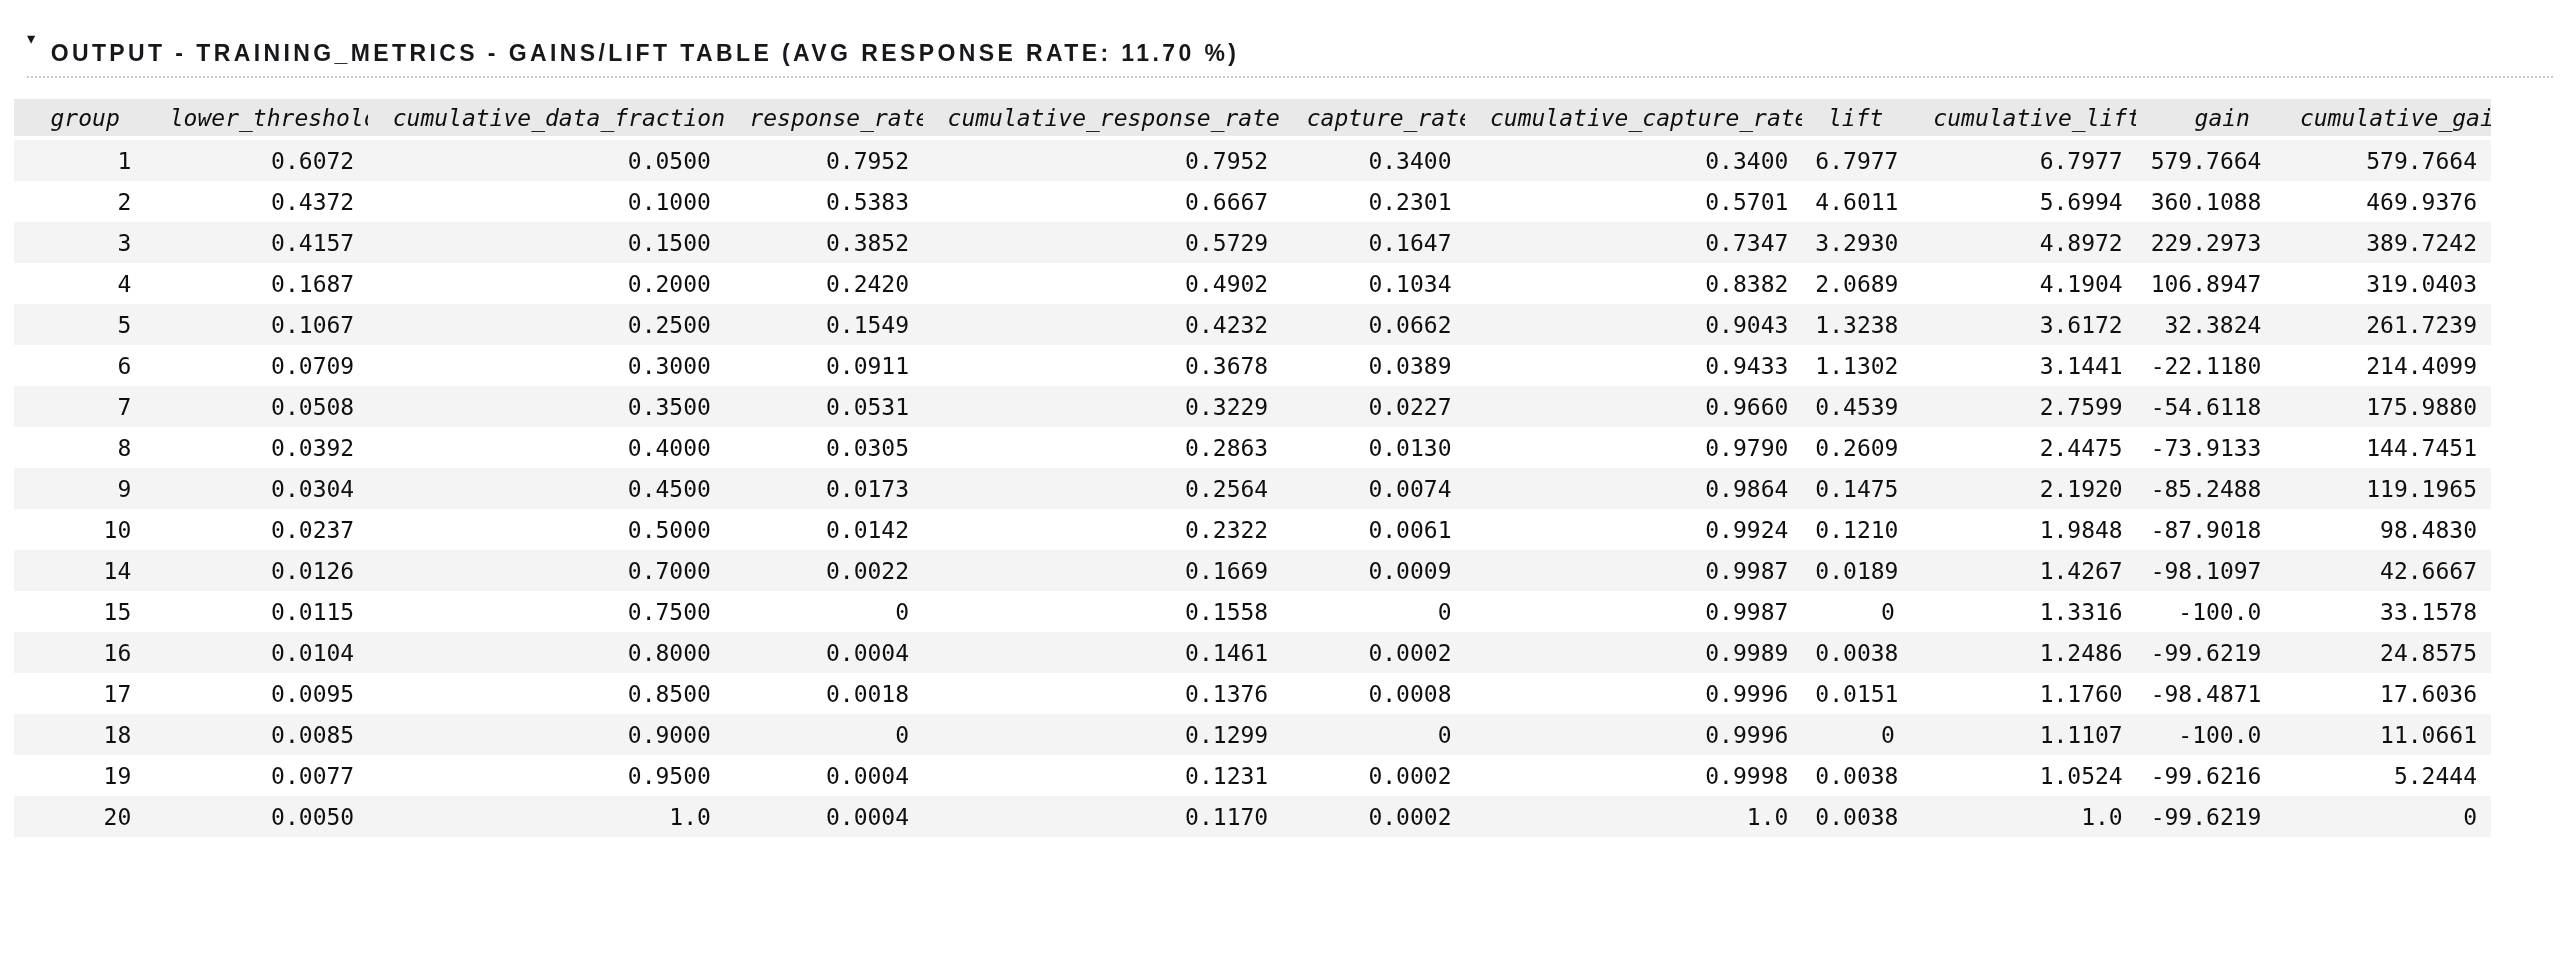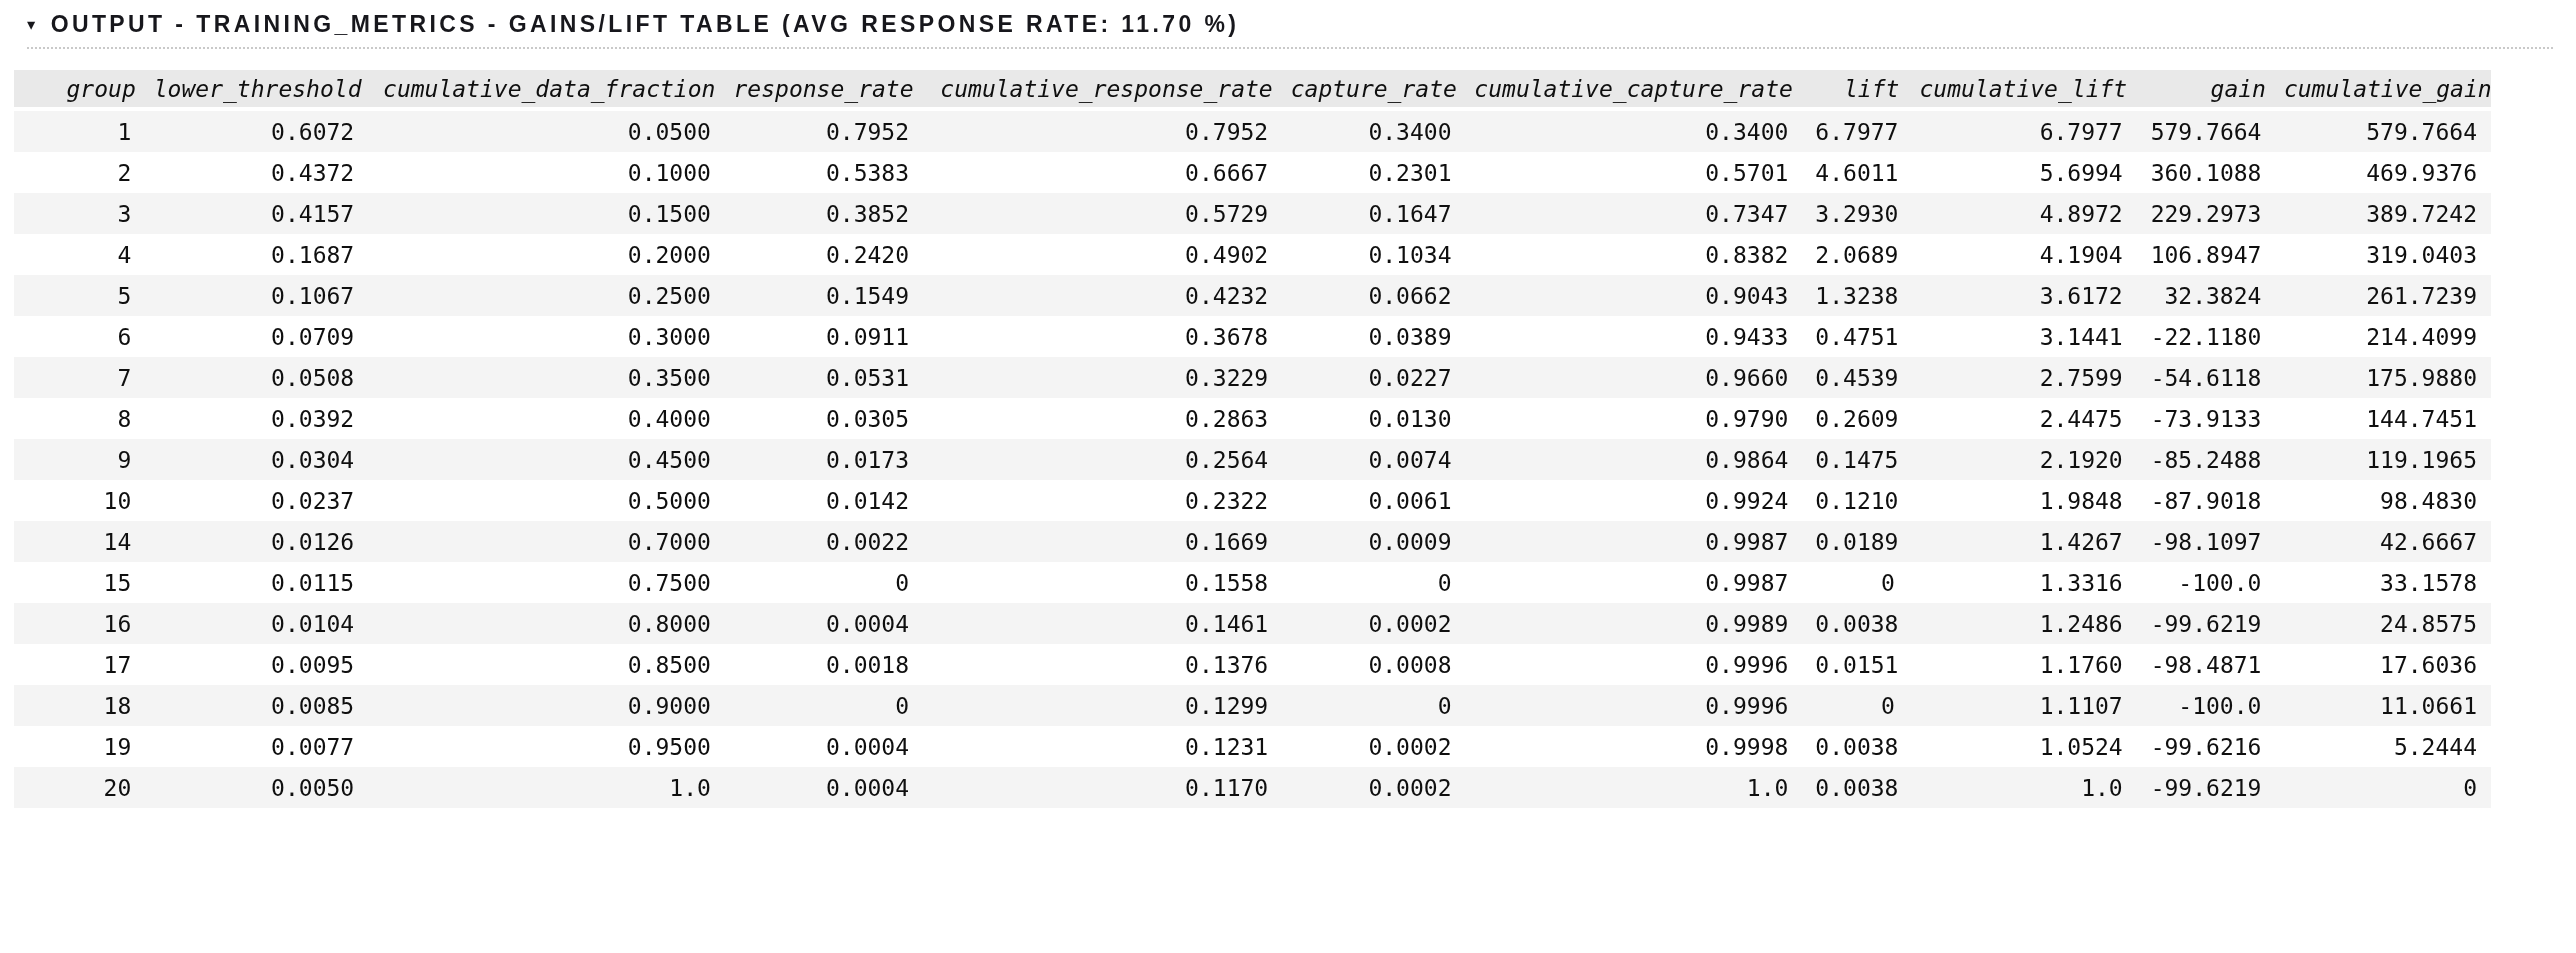--- a/index.html
+++ b/index.html
@@ -31,36 +31,37 @@
     transform:translateY(1px);
   }
   .section-title{
     font-family:"Liberation Sans",sans-serif;
     font-weight:bold;
     font-size:23px;
     letter-spacing:3.4px;
     line-height:29px;
     color:var(--title-text);
     white-space:nowrap;
+    margin-top:29px;
   }
   table.gains-table{
     margin:21px 0 0 13.5px;
     width:2477px;
     table-layout:fixed;
     border-collapse:separate;
     border-spacing:0;
     font-size:23px;
   }
   .gains-table th{
     background:var(--header-bg);
     font-style:italic;
     font-weight:normal;
     text-align:right;
     height:41px;
-    padding:0 9px;
+    padding:0 25px;
     border-bottom:4.8px solid #ffffff;
     white-space:nowrap;
     overflow:hidden;
   }
   .gains-table td{
     text-align:right;
     height:41px;
     padding:0 13.5px;
     white-space:nowrap;
     overflow:hidden;
@@ -172,21 +173,21 @@
         <td>261.7239</td>
       </tr>
       <tr>
         <td>6</td>
         <td>0.0709</td>
         <td>0.3000</td>
         <td>0.0911</td>
         <td>0.3678</td>
         <td>0.0389</td>
         <td>0.9433</td>
-        <td>0.4751</td>
+        <td>1.1302</td>
         <td>3.1441</td>
         <td>-22.1180</td>
         <td>214.4099</td>
       </tr>
       <tr>
         <td>7</td>
         <td>0.0508</td>
         <td>0.3500</td>
         <td>0.0531</td>
         <td>0.3229</td>

